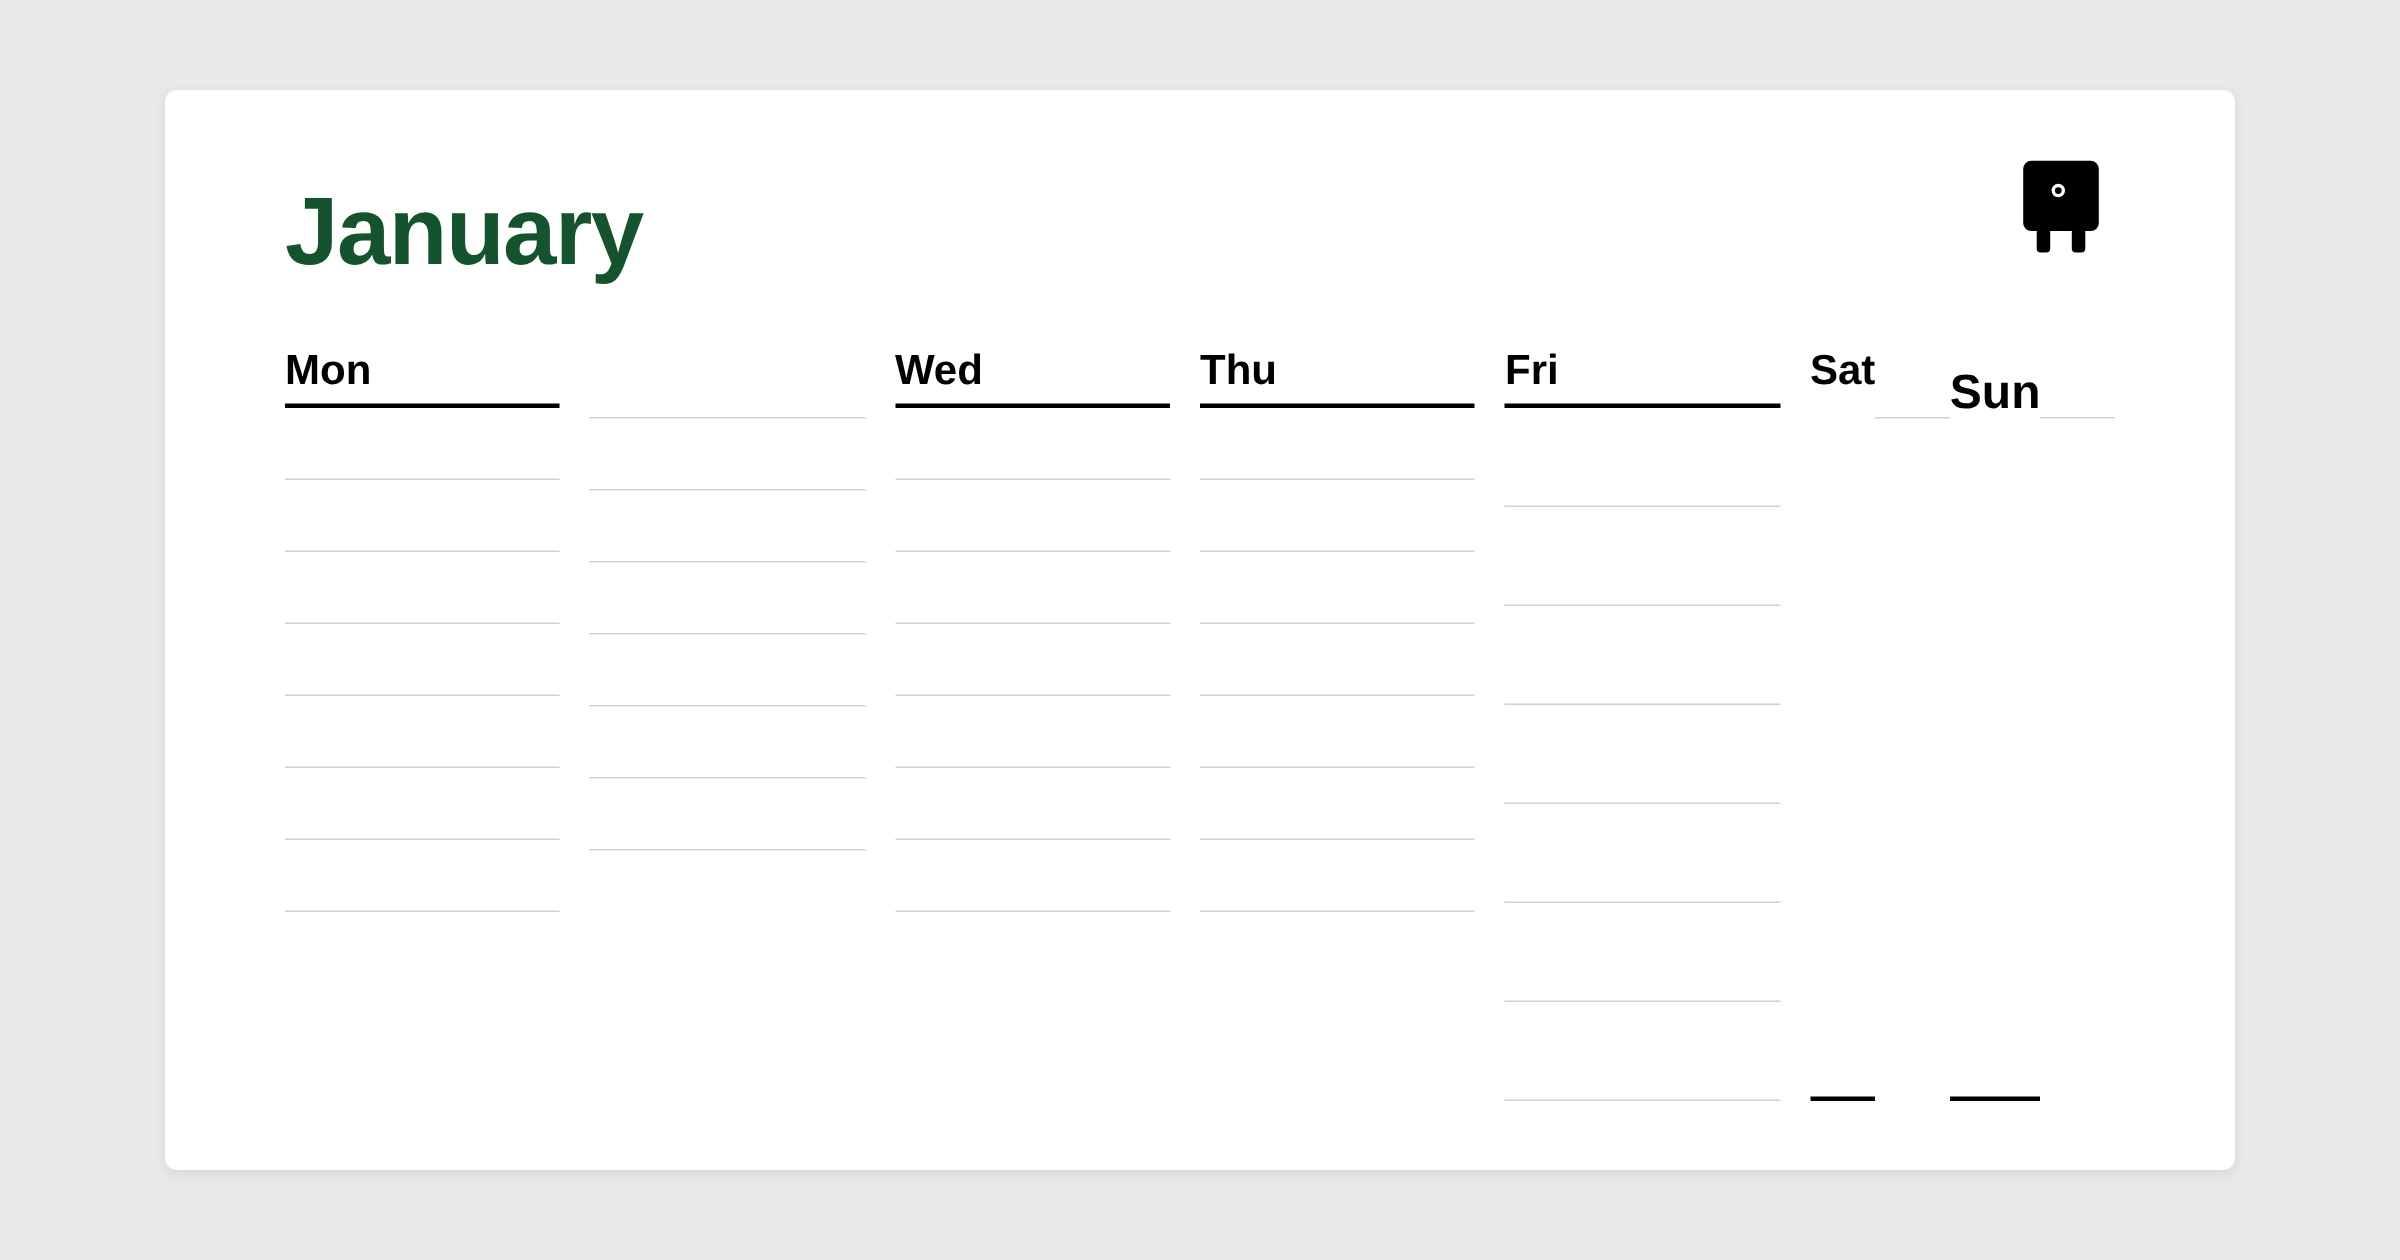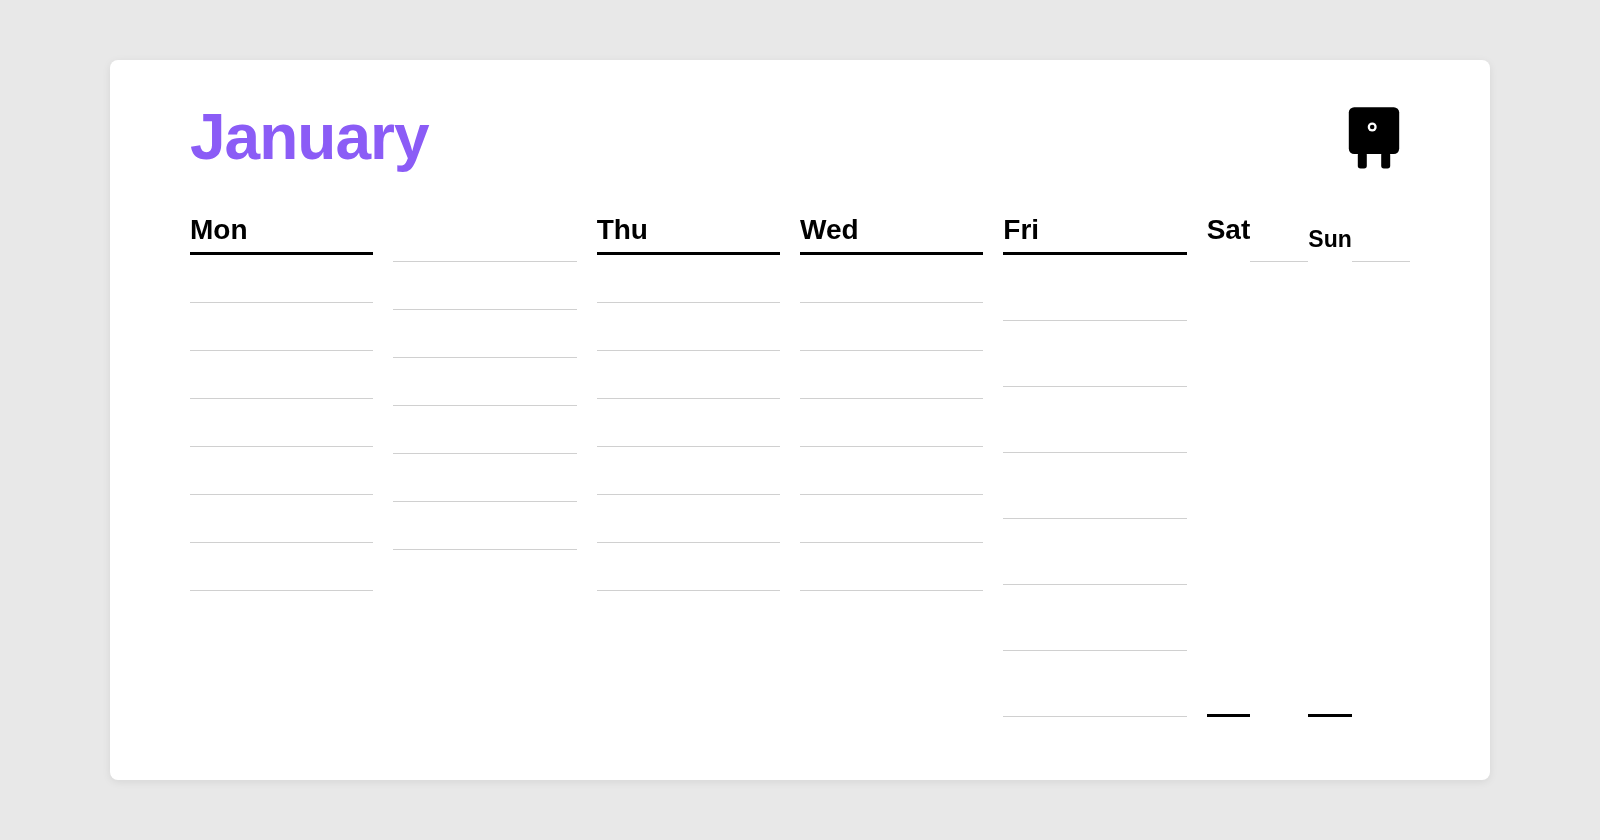--- a/index.html
+++ b/index.html
@@ -31,22 +31,23 @@
     .calendar-header {
       display: flex;
       justify-content: space-between;
       align-items: flex-start;
       margin-bottom: 40px;
     }
 
     .month-title {
       font-size: 64px;
       font-weight: 800;
-      color: #8b5cf6;
+      color: #14532d;
       letter-spacing: -1px;
+      margin-top: 17px;
     }
 
     .monster-icon {
       width: 72px;
       height: 72px;
     }
 
     .calendar-grid {
       display: grid;
       grid-template-columns: repeat(6, 1fr);
@@ -72,21 +73,21 @@
       height: 48px;
       border-bottom: 1px solid #d0d0d0;
       width: 100%;
     }
 
     .day-row:last-child {
       border-bottom: 1px solid #d0d0d0;
     }
 
     .sun-header {
-      font-size: 23px;
+      font-size: 32px;
       font-weight: 800;
       color: #000000;
       padding-bottom: 6px;
       border-bottom: 3px solid #000000;
       margin-bottom: 0;
     }
 
     .col-mon { padding-right: 20px; }
     .col-tue { padding-right: 20px; }
     .col-wed { padding-right: 20px; }
@@ -135,33 +136,33 @@
     <div class="day-column col-tue">
       <div class="day-row"></div>
       <div class="day-row"></div>
       <div class="day-row"></div>
       <div class="day-row"></div>
       <div class="day-row"></div>
       <div class="day-row"></div>
       <div class="day-row"></div>
     </div>
 
-    <div class="day-column col-thu">
-      <div class="day-header">Thu</div>
+    <div class="day-column col-wed">
+      <div class="day-header">Wed</div>
       <div class="day-row"></div>
       <div class="day-row"></div>
       <div class="day-row"></div>
       <div class="day-row"></div>
       <div class="day-row"></div>
       <div class="day-row"></div>
       <div class="day-row"></div>
     </div>
 
-    <div class="day-column col-wed">
-      <div class="day-header">Wed</div>
+    <div class="day-column col-thu">
+      <div class="day-header">Thu</div>
       <div class="day-row"></div>
       <div class="day-row"></div>
       <div class="day-row"></div>
       <div class="day-row"></div>
       <div class="day-row"></div>
       <div class="day-row"></div>
       <div class="day-row"></div>
     </div>
 
     <div class="day-column col-fri">

